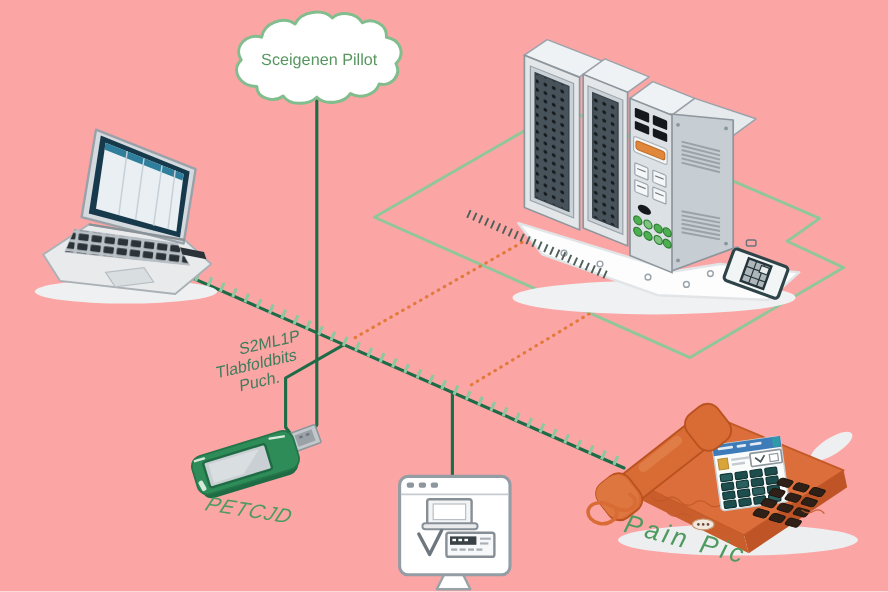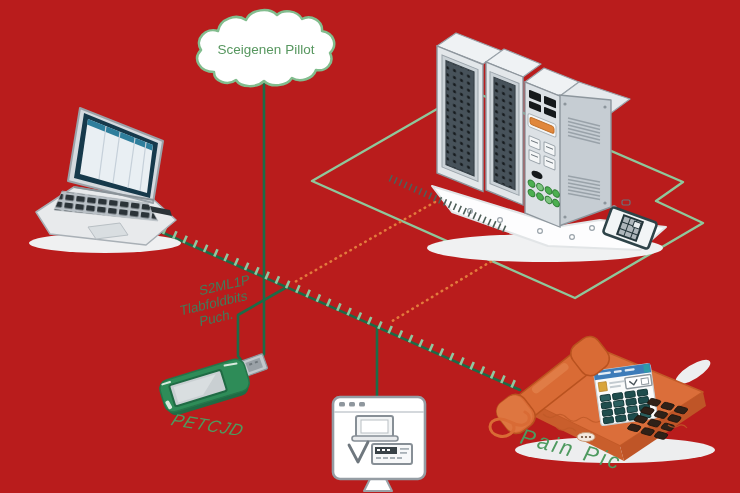--- a/index.html
+++ b/index.html
@@ -1,16 +1,16 @@
 <!DOCTYPE html>
 <html><head>
 <meta charset="utf-8">
 <style>
   html,body{margin:0;padding:0;background:#ffffff;}
-  #stage{position:relative;width:740px;height:493px;background:#b91c1c;overflow:hidden;
+  #stage{position:relative;width:740px;height:493px;background:#fca5a5;overflow:hidden;
          font-family:"Liberation Sans", sans-serif;}
   svg text{font-family:"Liberation Sans", sans-serif;}
   .lbl-green{fill:#4E9A5F;font-style:italic;}
 </style>
 </head>
 <body>
 
 <div id="stage">
 <svg width="740" height="493" viewBox="0 0 740 493">
   <defs>

